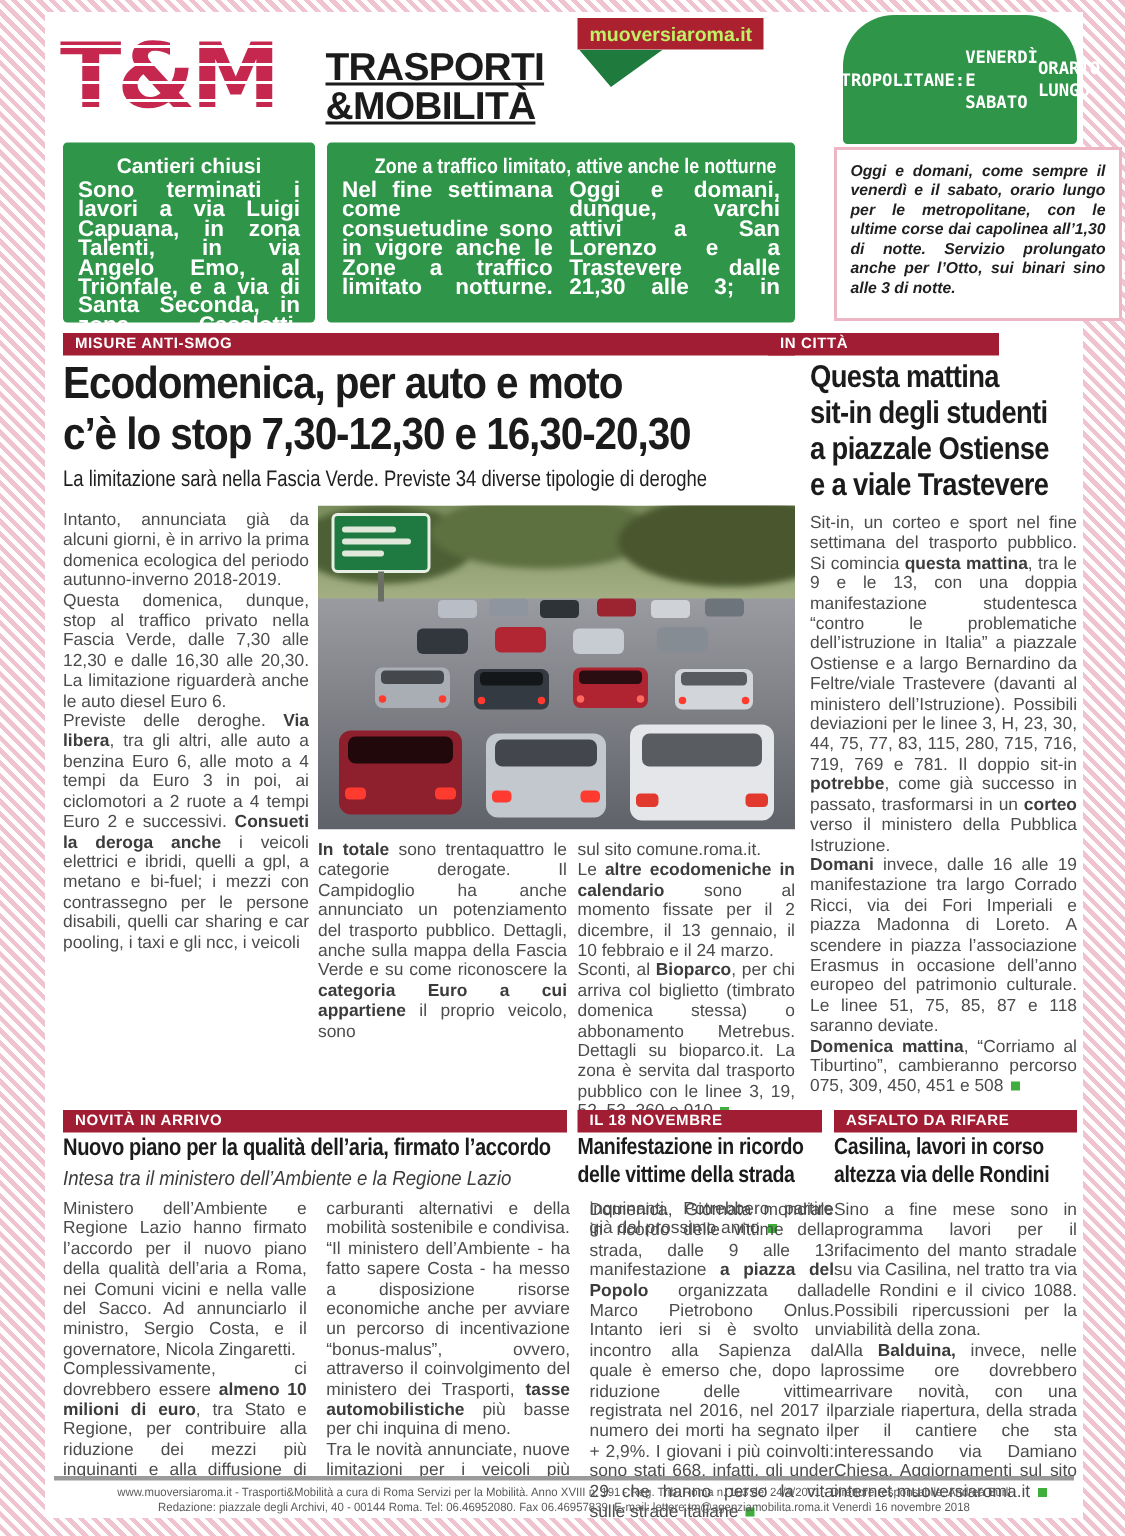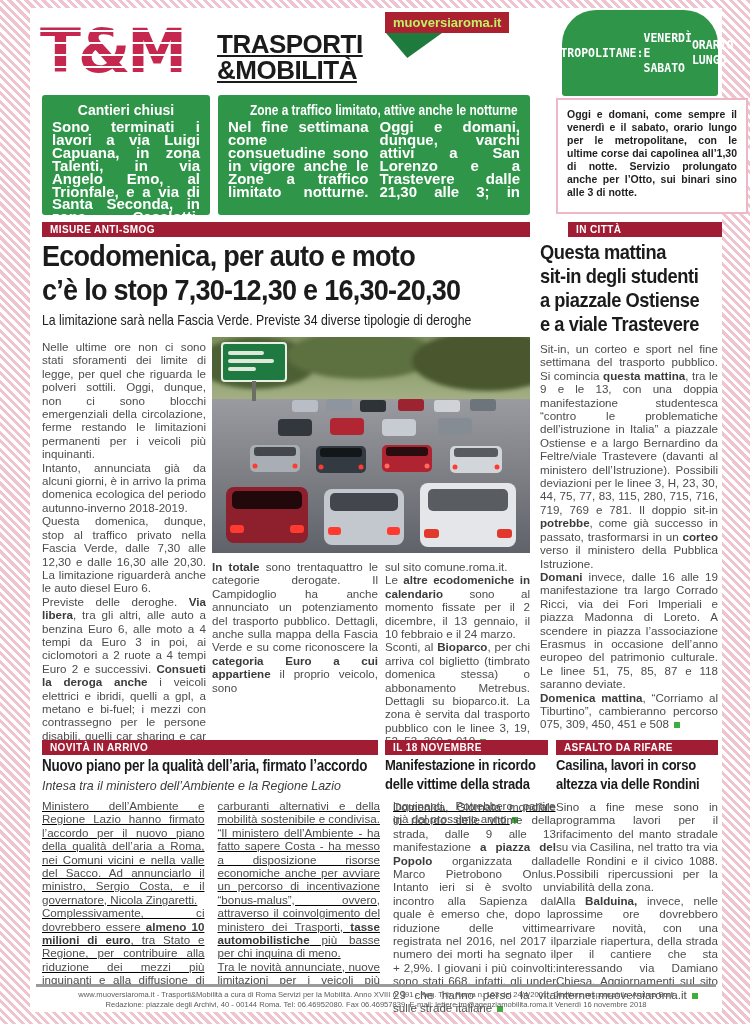--- a/index.html
+++ b/index.html
@@ -32,21 +32,21 @@
   .hl{font-weight:800;color:#1b1b1b;transform-origin:0 0;}
   .hl div{white-space:nowrap;}
   .hl-main{font-size:30px;line-height:33.5px;letter-spacing:-0.8px;transform:scaleX(0.9);}
   .hl-city{font-size:21px;line-height:24px;letter-spacing:-0.5px;transform:scaleX(0.87);}
   .hl-small{font-size:15.5px;line-height:18.5px;letter-spacing:-0.3px;transform:scaleX(0.84);}
   .hl-one{font-size:16px;letter-spacing:-0.3px;transform:scaleX(0.84);white-space:nowrap;}
   .subtitle{font-size:15px;color:#202020;transform:scaleX(0.82);transform-origin:0 0;white-space:nowrap;}
   .deck{font-style:italic;font-size:13.5px;color:#3c3c3c;transform:scaleX(0.92);transform-origin:0 0;white-space:nowrap;}
   .body p{margin:0;font-size:11.6px;line-height:13.4px;color:#4c4c4c;text-align:justify;}
   .body p b{color:#3c3c3c;}
-  .twocol{columns:2;column-gap:13px;column-fill:auto;text-decoration:underline;}
+  .twocol{columns:2;column-gap:13px;column-fill:auto;}
   .sq{display:inline-block;width:6px;height:6px;background:#3fae3c;margin-left:2px;}
   .rule{background:#9b9b9b;height:3px;}
   .foot{font-size:8px;color:#5a5a5a;text-align:center;white-space:nowrap;transform:scaleX(0.95);transform-origin:50% 50%;}
 </style>
 </head>
 <body>
 
 <div class="page">
   <div class="panel"></div>
 
@@ -66,33 +66,32 @@
   <div class="abs gbox" style="left:42px;top:95px;width:168px;height:120px;">
     <div class="btitle">Cantieri chiusi</div>
     <p class="btxt">Sono terminati i lavori a via Luigi Capuana, in zona Talenti, in via Angelo Emo, al Trionfale, e a via di Santa Seconda, in zona Casalotti. Ripristinati, complessivamente, 9 collegamenti bus.</p>
   </div>
   <div class="abs gbox" style="left:218px;top:95px;width:312px;height:120px;">
     <div class="btitle squeeze">Zone a traffico limitato, attive anche le notturne</div>
     <div class="cols2">
         <p class="btxt">Nel fine settimana come consuetudine sono in vigore anche le Zone a traffico limitato notturne. Oggi e domani, dunque, varchi attivi a San Lorenzo e a Trastevere dalle 21,30 alle 3; in Centro, a Monti e a Testaccio, dalle 23 alle 3. Consueti orari anche per le Ztl diurne. Gli orari, le mappe e le regole di tutte le Zone a traffico limitato della città sono su romamobilita.it nella sezione ZTL.</p>
       </div>
   </div>
-  <div class="abs whitebox" style="left:556px;top:98px;width:192px;height:116px;">
+  <div class="abs whitebox" style="left:556px;top:98px;width:192px;height:116px;font-style:italic;">
     <p>Oggi e domani, come sempre il venerdì e il sabato, orario lungo per le metropolitane, con le ultime corse dai capolinea all’1,30 di notte. Servizio prolungato anche per l’Otto, sui binari sino alle 3 di notte.</p>
   </div>
 
   <div class="abs kicker" style="left:42px;top:222px;width:488px;">MISURE ANTI-SMOG</div>
   <div class="abs hl hl-main" style="left:42px;top:239px;width:560px;">
       <div>Ecodomenica, per auto e moto</div>
       <div>c’è lo stop 7,30-12,30 e 16,30-20,30</div>
     </div>
   <div class="abs subtitle" style="left:42px;top:311px;width:600px;">La limitazione sarà nella Fascia Verde. Previste 34 diverse tipologie di deroghe</div>
 
   <div class="abs body" style="left:42px;top:340px;width:164px;">
-      <p>Nelle ultime ore non ci sono stati sforamenti dei limite di legge, per quel che riguarda le polveri sottili. Oggi, dunque, non ci sono blocchi emergenziali della circolazione, ferme restando le limitazioni permanenti per i veicoli più inquinanti.</p>
       <p>Intanto, annunciata già da alcuni giorni, è in arrivo la prima domenica ecologica del periodo autunno-inverno 2018-2019.</p>
       <p>Questa domenica, dunque, stop al traffico privato nella Fascia Verde, dalle 7,30 alle 12,30 e dalle 16,30 alle 20,30. La limitazione riguarderà anche le auto diesel Euro 6.</p>
       <p>Previste delle deroghe. <b>Via libera</b>, tra gli altri, alle auto a benzina Euro 6, alle moto a 4 tempi da Euro 3 in poi, ai ciclomotori a 2 ruote a 4 tempi Euro 2 e successivi. <b>Consueti la deroga anche</b> i veicoli elettrici e ibridi, quelli a gpl, a metano e bi-fuel; i mezzi con contrassegno per le persone disabili, quelli car sharing e car pooling, i taxi e gli ncc, i veicoli</p>
     </div>
 
   <div class="abs" style="left:212px;top:337px;width:318px;height:216px;">
     <svg width="318" height="216" viewBox="0 0 318 216">
       <defs>
         <linearGradient id="sky" x1="0" y1="0" x2="0" y2="1">
           <stop offset="0" stop-color="#7c8f5e"></stop>
@@ -179,21 +178,21 @@
 
   <div class="abs body" style="left:212px;top:560px;width:166px;">
       <p><b>In totale</b> sono trentaquattro le categorie derogate. Il Campidoglio ha anche annunciato un potenziamento del trasporto pubblico. Dettagli, anche sulla mappa della Fascia Verde e su come riconoscere la <b>categoria Euro a cui appartiene</b> il proprio veicolo, sono</p>
     </div>
   <div class="abs body" style="left:385px;top:560px;width:145px;">
       <p>sul sito comune.roma.it.</p>
       <p>Le <b>altre ecodomeniche in calendario</b> sono al momento fissate per il 2 dicembre, il 13 gennaio, il 10 febbraio e il 24 marzo.</p>
       <p>Sconti, al <b>Bioparco</b>, per chi arriva col biglietto (timbrato domenica stessa) o abbonamento Metrebus. Dettagli su bioparco.it. La zona è servita dal trasporto pubblico con le linee 3, 19, 52, 53, 360 e 910 <span class="sq"></span></p>
     </div>
 
-  <div class="abs kicker" style="left:568px;top:222px;width:154px;">IN CITTÀ</div>
+  <div class="abs kicker" style="left:512px;top:222px;width:154px;">IN CITTÀ</div>
   <div class="abs hl hl-city" style="left:540px;top:240px;width:205px;">
       <div>Questa mattina</div>
       <div>sit-in degli studenti</div>
       <div>a piazzale Ostiense</div>
       <div>e a viale Trastevere</div>
     </div>
   <div class="abs body" style="left:540px;top:342px;width:178px;">
       <p>Sit-in, un corteo e sport nel fine settimana del trasporto pubblico. Si comincia <b>questa mattina</b>, tra le 9 e le 13, con una doppia manifestazione studentesca “contro le problematiche dell’istruzione in Italia” a piazzale Ostiense e a largo Bernardino da Feltre/viale Trastevere (davanti al ministero dell’Istruzione). Possibili deviazioni per le linee 3, H, 23, 30, 44, 75, 77, 83, 115, 280, 715, 716, 719, 769 e 781. Il doppio sit-in <b>potrebbe</b>, come già successo in passato, trasformarsi in un <b>corteo</b> verso il ministero della Pubblica Istruzione.</p>
       <p><b>Domani</b> invece, dalle 16 alle 19 manifestazione tra largo Corrado Ricci, via dei Fori Imperiali e piazza Madonna di Loreto. A scendere in piazza l’associazione Erasmus in occasione dell’anno europeo del patrimonio culturale. Le linee 51, 75, 85, 87 e 118 saranno deviate.</p>
       <p><b>Domenica mattina</b>, “Corriamo al Tiburtino”, cambieranno percorso 075, 309, 450, 451 e 508 <span class="sq"></span></p>

